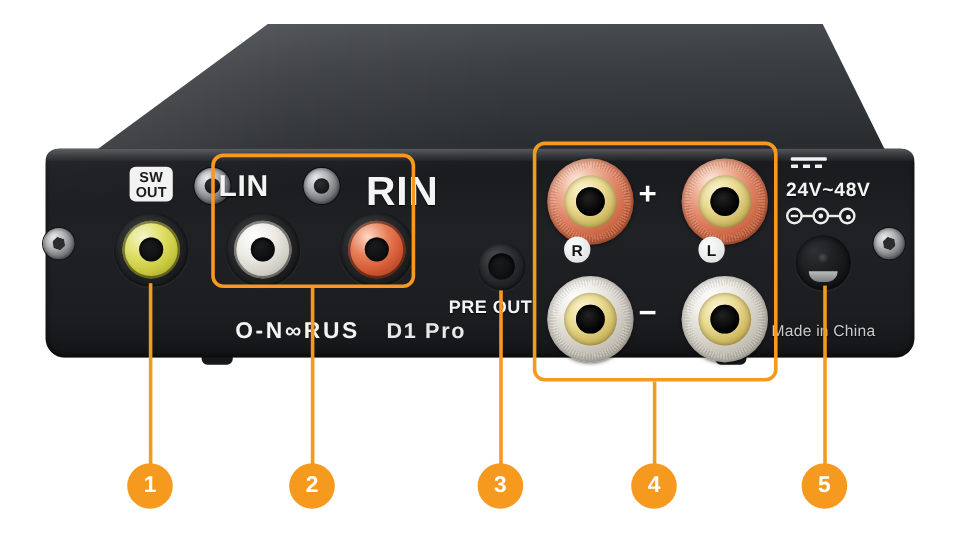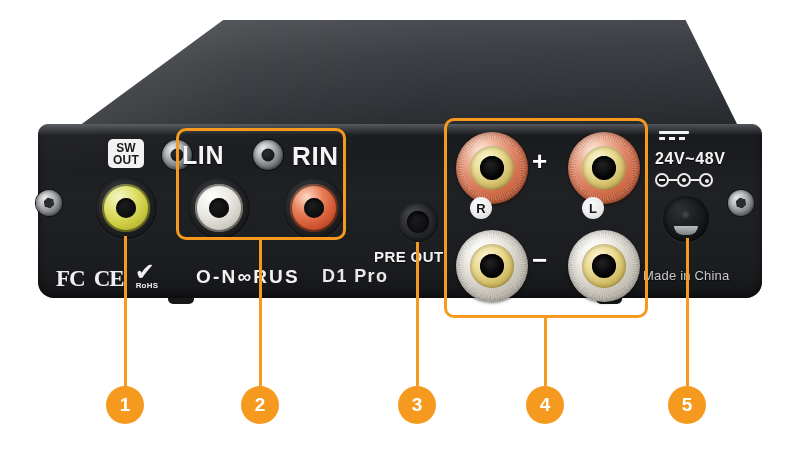--- a/index.html
+++ b/index.html
@@ -97,21 +97,21 @@
     box-shadow:inset 0 0 6px rgba(0,0,0,.9), 0 1px 2px rgba(255,255,255,.07);}
   .dcjack .pin{position:absolute;left:18px;top:14px;width:9px;height:9px;border-radius:50%;
     background:radial-gradient(circle,#4a4c4f,#1a1b1d);}
   .dcjack .sl{position:absolute;left:11px;bottom:7px;width:24px;height:9px;border-radius:0 0 14px 14px;
     background:linear-gradient(180deg,#d8d9da,#8d9092);opacity:.85;}
 
   
   .lbl{position:absolute;color:#f4f4f4;font-weight:700;letter-spacing:.6px;
        text-shadow:0 1px 1px rgba(0,0,0,.9);white-space:nowrap;}
   .lbl-lin{left:182px;top:141px;font-size:25px;}
-  .lbl-rin{left:292px;top:141px;font-size:26px;}
+  .lbl-rin{left:305px;top:141px;font-size:34px;}
   .lbl-plus{left:532px;top:146px;font-size:26px;color:#fff;}
   .lbl-minus{left:532px;top:245px;font-size:26px;color:#fff;}
   .lbl-preout{left:374px;top:248px;font-size:15px;letter-spacing:.4px;}
   .lbl-volt{left:655px;top:150px;font-size:16px;font-weight:700;}
   .lbl-made{left:643px;top:268px;font-size:13px;font-weight:400;color:#c9cacb;letter-spacing:.2px;}
 
   .swbox{position:absolute;left:108px;top:139px;width:36px;height:29px;border-radius:5px;
     background:#f2f2f2;display:flex;flex-direction:column;align-items:center;justify-content:center;
     line-height:1.0;}
   .swbox span{color:#191a1c;font-size:12px;font-weight:700;letter-spacing:.2px;}
@@ -247,28 +247,20 @@
     <div class="bar"></div>
     <div class="o a"></div>
     <div class="o b"></div>
     <div class="o c"></div>
   </div>
   <div class="dcjack" style="left:663px;top:196px;">
     <div class="pin"></div>
     <div class="sl"></div>
   </div>
 
-  <div class="certs">
-    <div class="cert-fc">FC</div>
-    <div class="cert-ce">CE</div>
-    <div class="cert-rohs">
-      <div class="tick">✔</div>
-      <div class="txt">RoHS</div>
-    </div>
-  </div>
 
   <div class="brand">O-N∞RUS</div>
   <div class="model">D1 Pro</div>
   <div class="lbl lbl-made">Made in China</div>
 
   <div class="cbox" style="left:176px;top:128px;width:170px;height:112px;"></div>
   <div class="cline" style="left:259px;top:240px;height:148px;"></div>
 
   <div class="cbox" style="left:444px;top:118px;width:204px;height:200px;"></div>
   <div class="cline" style="left:544px;top:318px;height:70px;"></div>

